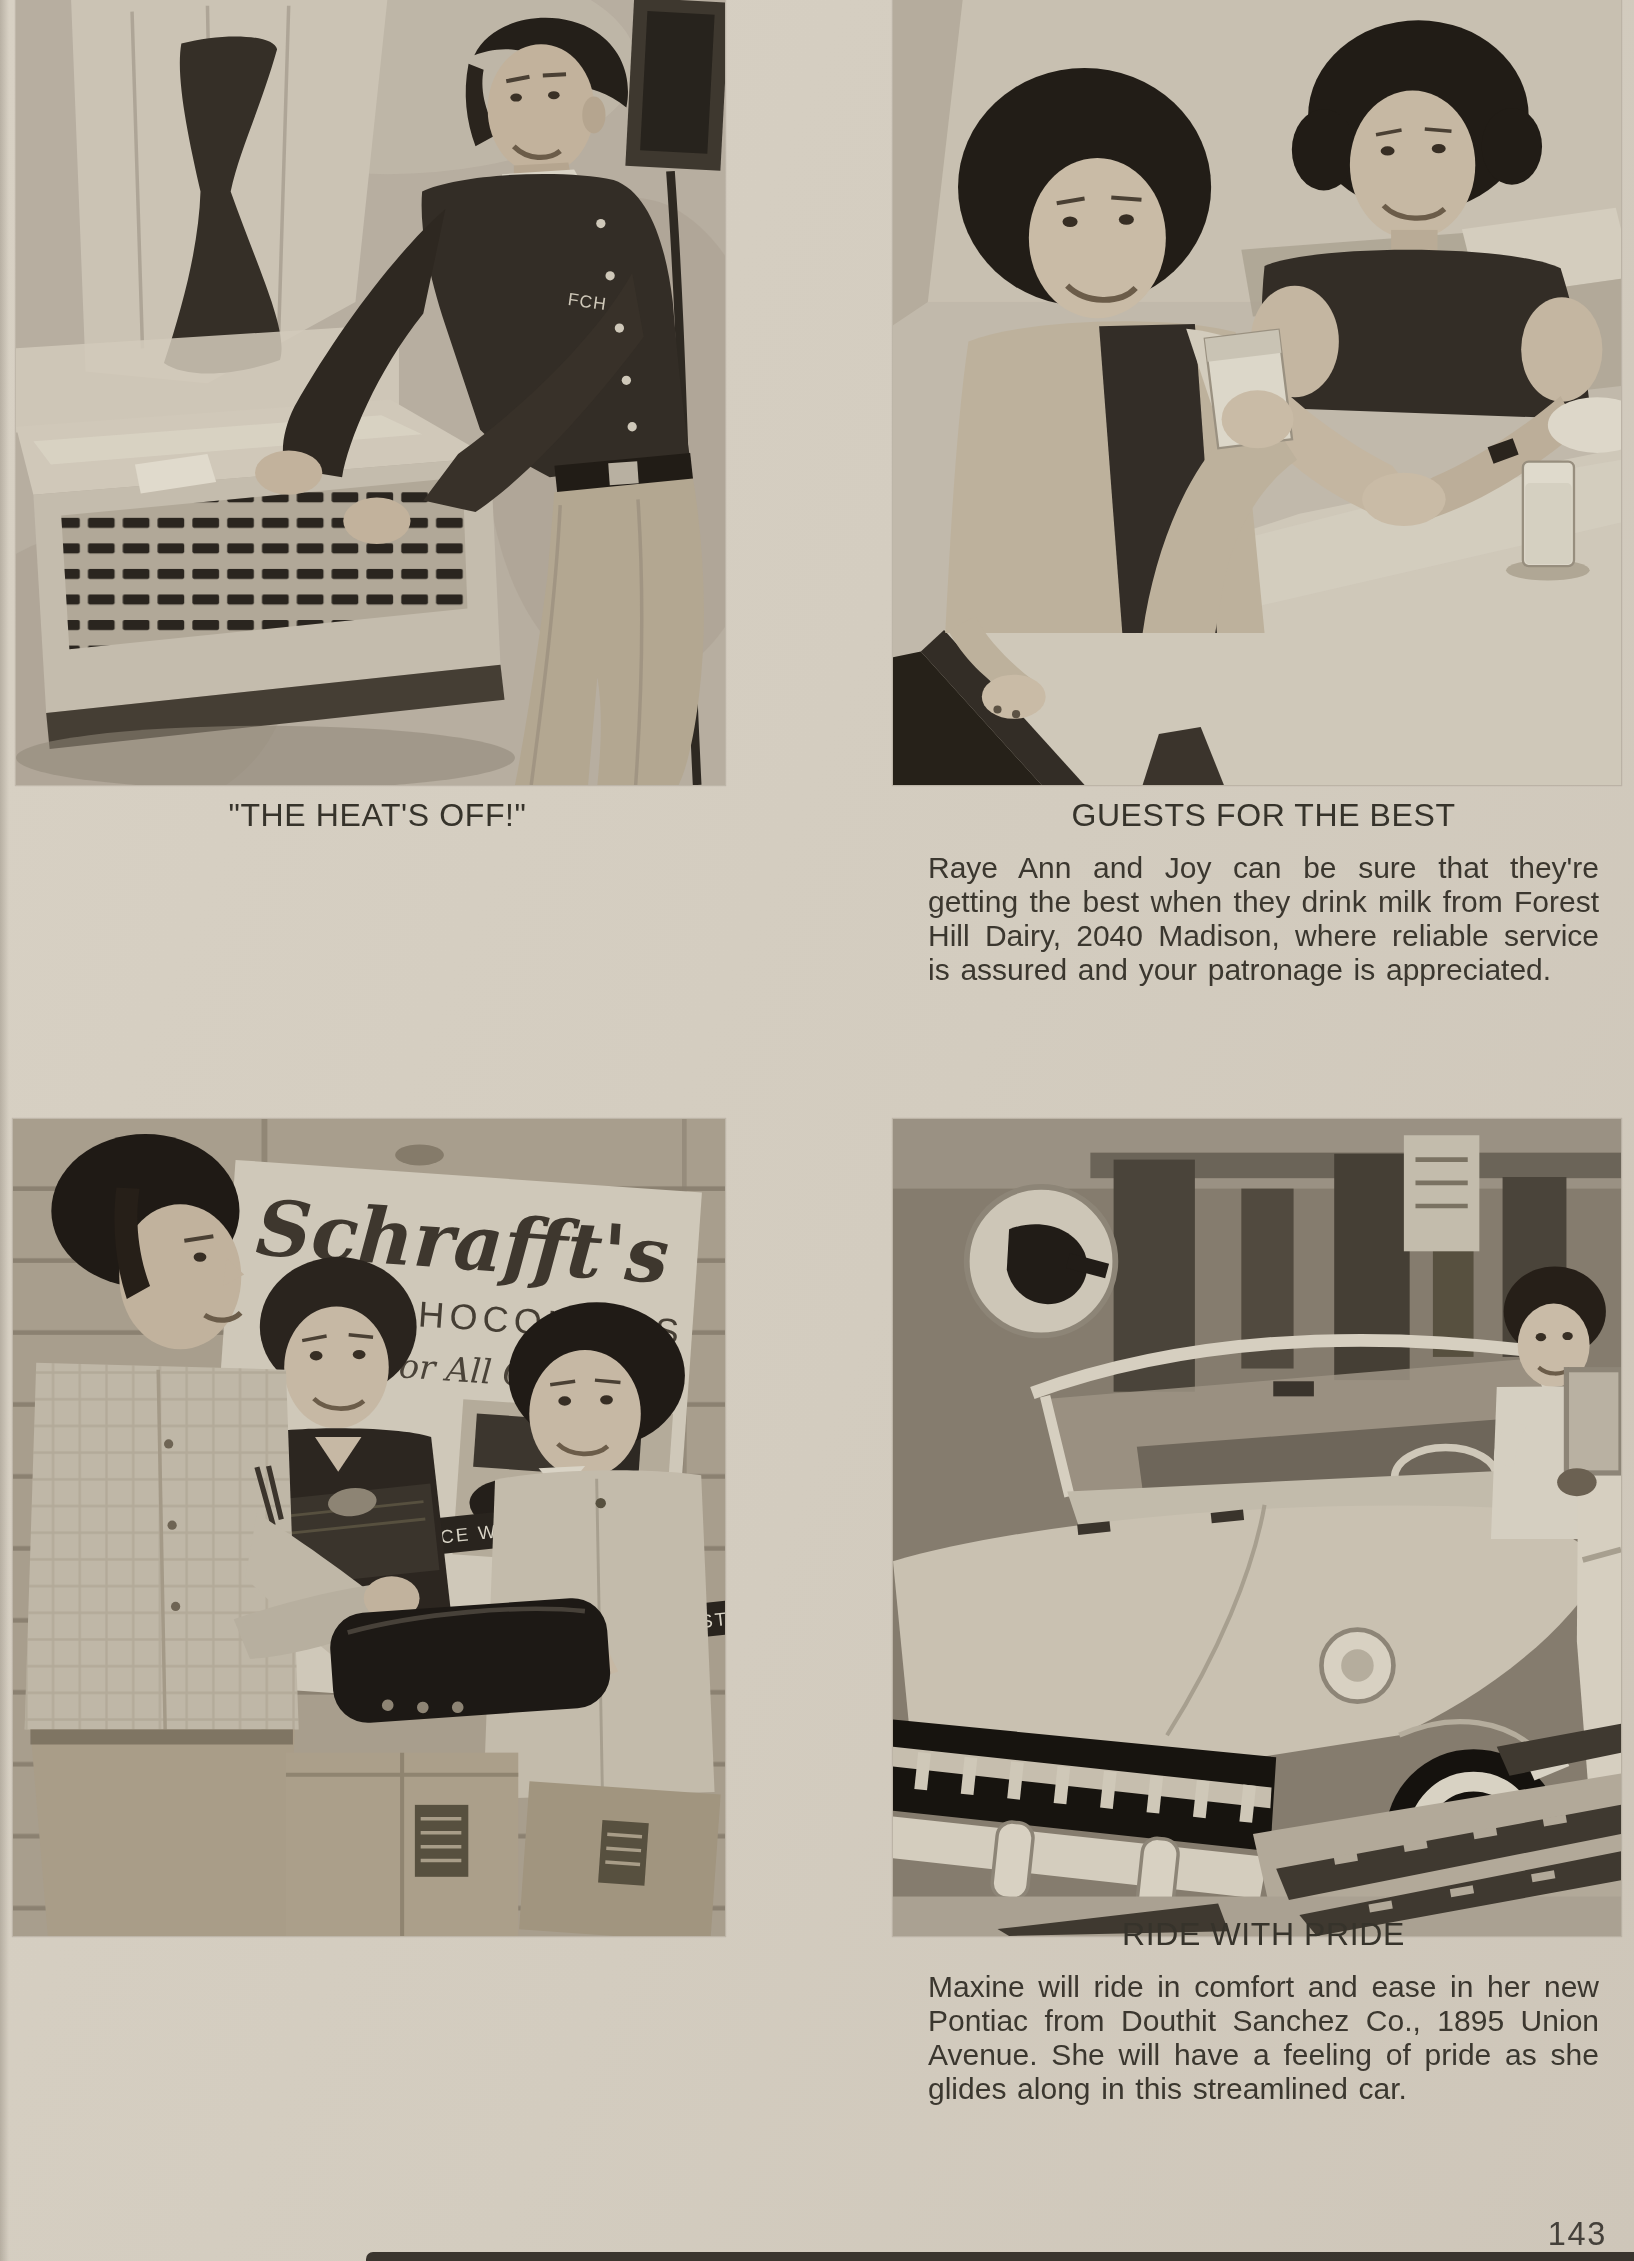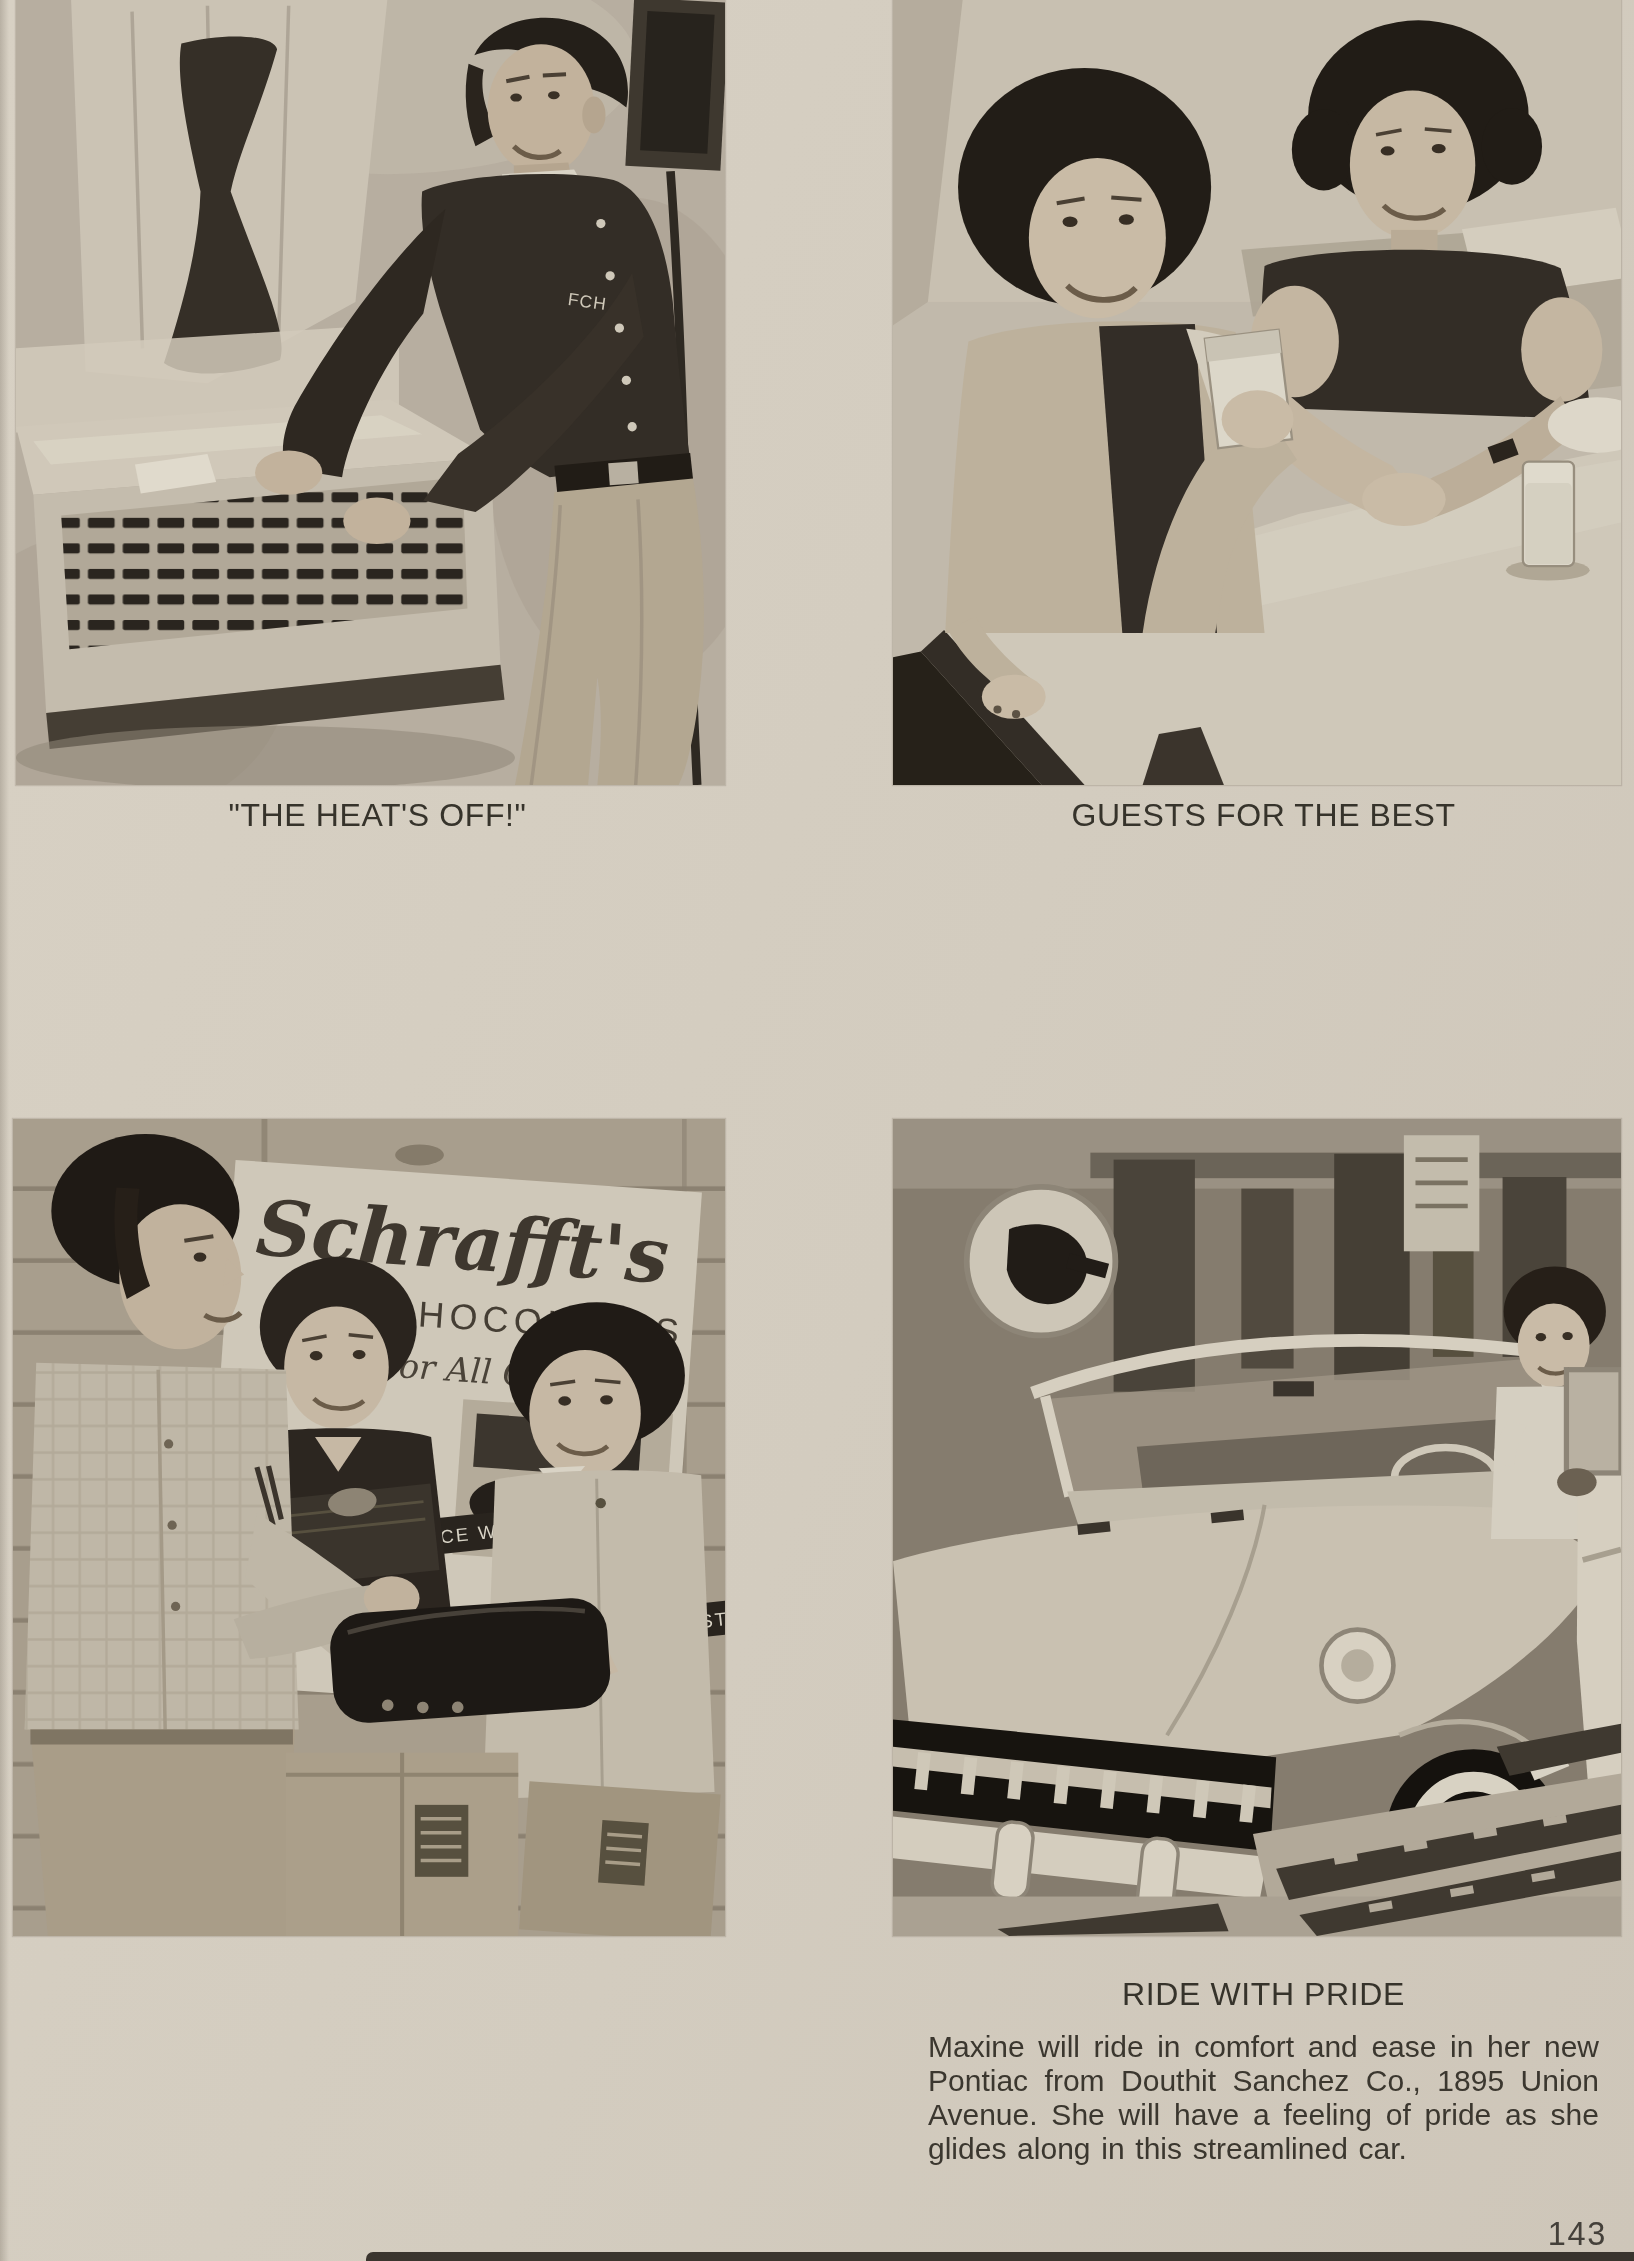--- a/index.html
+++ b/index.html
@@ -357,26 +357,27 @@
       </g>
     </svg>
   </figure>
 
   <section class="caption" style="left:35px; top:797px; width:685px;">
     <h2>"THE HEAT'S OFF!"</h2>
   </section>
 
   <section class="caption" style="left:928px; top:797px; width:671px;">
     <h2>GUESTS FOR THE BEST</h2>
+    <p>Raye Ann and Joy can be sure that they're getting the best when they drink milk from Forest Hill Dairy, 2040 Madison, where reliable service is assured and your patronage is appreciated.</p>
   </section>
 
   <section class="caption" style="left:35px; top:1946px; width:685px;">
   </section>
 
-  <section class="caption" style="left:928px; top:1976px; width:671px;">
+  <section class="caption" style="left:928px; top:1916px; width:671px;">
     <h2>RIDE WITH PRIDE</h2>
     <p>Maxine will ride in comfort and ease in her new Pontiac from Douthit Sanchez Co., 1895 Union Avenue. She will have a feeling of pride as she glides along in this streamlined car.</p>
   </section>
 
   <div class="page-number">143</div>
   <div class="scan-left"></div>
   <div class="scan-edge"></div>
 </div>
 
 

